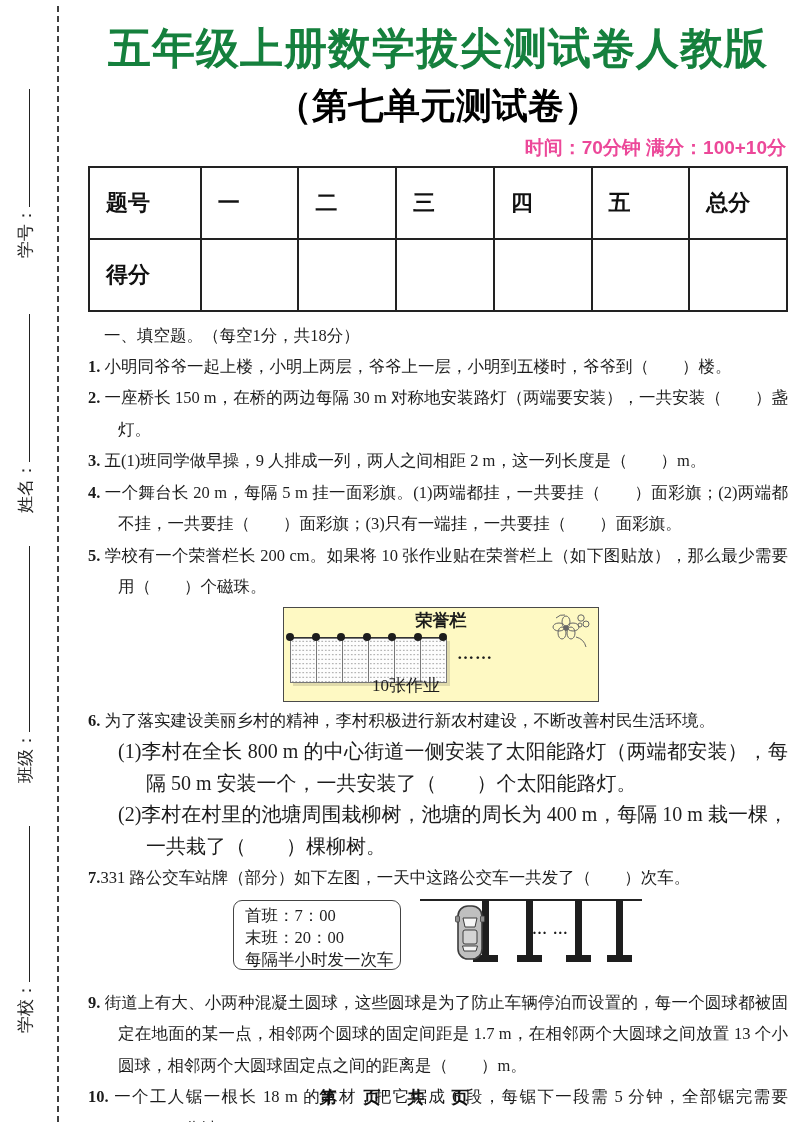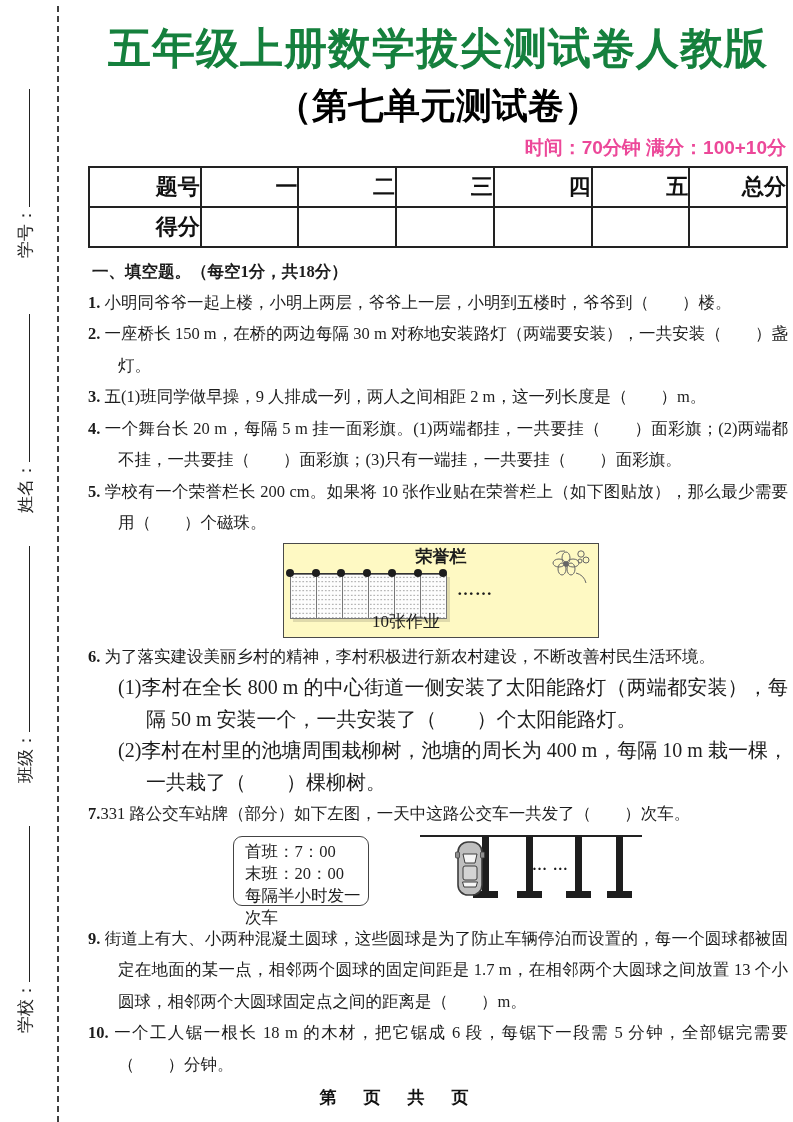--- a/index.html
+++ b/index.html
@@ -22,44 +22,44 @@
   
   .content{position:absolute;left:88px;top:0;width:700px;}
   .title{margin:22px 0 8px;text-align:center;font-family:"Liberation Sans",sans-serif;
          font-weight:900;font-size:43px;line-height:1.25;letter-spacing:1px;color:#15803d;}
   .subtitle{margin:0;text-align:center;font-family:Liberation Serif, serif;
          font-weight:900;font-size:36px;line-height:1.25;color:#000;}
   .time-line{margin:6px 2px 5px 0;text-align:right;font-family:"Liberation Sans",sans-serif;
          font-weight:700;font-size:19px;color:#ec4899;}
   table.score-table{width:100%;border-collapse:collapse;table-layout:fixed;
          font-family:"Liberation Sans",sans-serif;font-weight:700;font-size:22px;color:#111;}
-  table.score-table th,table.score-table td{border:2px solid #222;height:38px;text-align:right;padding:0;}
+  table.score-table th,table.score-table td{border:2px solid #222;height:38px;text-align:left;padding:16px;}
   table.score-table col.c-first{width:16%;}
 
-  .section-heading{margin:9px 4px 0;font-size:16.5px;font-weight:700;line-height:30px;}
+  .section-heading{margin:9px 16px 0;font-size:16.5px;font-weight:400;line-height:30px;}
   .q{margin:0;font-size:16.5px;line-height:31.5px;padding-left:30px;text-indent:-30px;text-align:justify;}
   .q .num{font-weight:700;}
   .q-sub{margin:0 0 0 30px;padding-left:28px;text-indent:-28px;font-size:20px;line-height:31.5px;text-align:justify;}
 
   
   .figure-honor{position:relative;height:93px;width:314px;margin:4px 0 3px 195px;border:1.5px solid #4a4a4a;background:#fef9c3;font-family:Liberation Serif, serif;}
   .hb-title{text-align:center;font-weight:700;font-size:17px;margin:3px 0 0;line-height:20px;}
   .hb-line{position:absolute;left:5px;top:29px;width:157px;border-top:1.5px solid #333;}
   .hb-papers{position:absolute;left:6px;top:30px;display:flex;box-shadow:3px 3px 0 rgba(0,0,0,0.12);}
   .paper{width:25px;height:43px;border:1px solid #777;border-left:none;background-color:#fdfdfd;
          background-image:radial-gradient(#9a9a9a 0.7px, transparent 0.8px);background-size:3.5px 4.5px;}
   .paper:first-child{border-left:1px solid #777;}
   .magnet{position:absolute;top:25px;width:8px;height:8px;border-radius:50%;background:#1d1d1d;}
   .hb-ellipsis{position:absolute;left:173px;top:36px;font-size:17px;font-weight:700;letter-spacing:1px;}
   .hb-caption{position:absolute;left:80px;top:66px;font-size:17px;margin-left:8px;}
   .hb-flower{position:absolute;right:5px;top:3px;}
 
   
   .figure-bus{position:relative;height:90px;margin:1px 0 2px;}
-  .bus-sign{position:absolute;left:145px;top:5px;width:136px;height:70px;border:1.6px solid #444;
+  .bus-sign{position:absolute;left:145px;top:5px;width:168px;height:70px;border:1.6px solid #444;
             border-radius:9px;padding:4px 0 0 11px;font-size:16.5px;line-height:22px;box-sizing:border-box;}
   .parking{position:absolute;left:332px;top:1px;width:222px;height:80px;}
   .park-line{position:absolute;top:3px;left:0;width:222px;border-top:2.5px solid #222;}
   .post{position:absolute;top:4px;width:7px;height:55px;background:#1e1e1e;}
   .post::after{content:"";position:absolute;left:-9px;bottom:-7px;width:25px;height:7px;background:#1e1e1e;}
   .park-ellipsis{position:absolute;left:112px;top:25px;font-size:15px;font-weight:700;letter-spacing:1px;}
   .car{position:absolute;left:35px;top:8px;}
 
   .page-footer{position:absolute;left:0;right:0;bottom:13px;text-align:center;font-size:17px;
         font-weight:700;letter-spacing:5px;font-family:"Liberation Sans",sans-serif;color:#111;}

